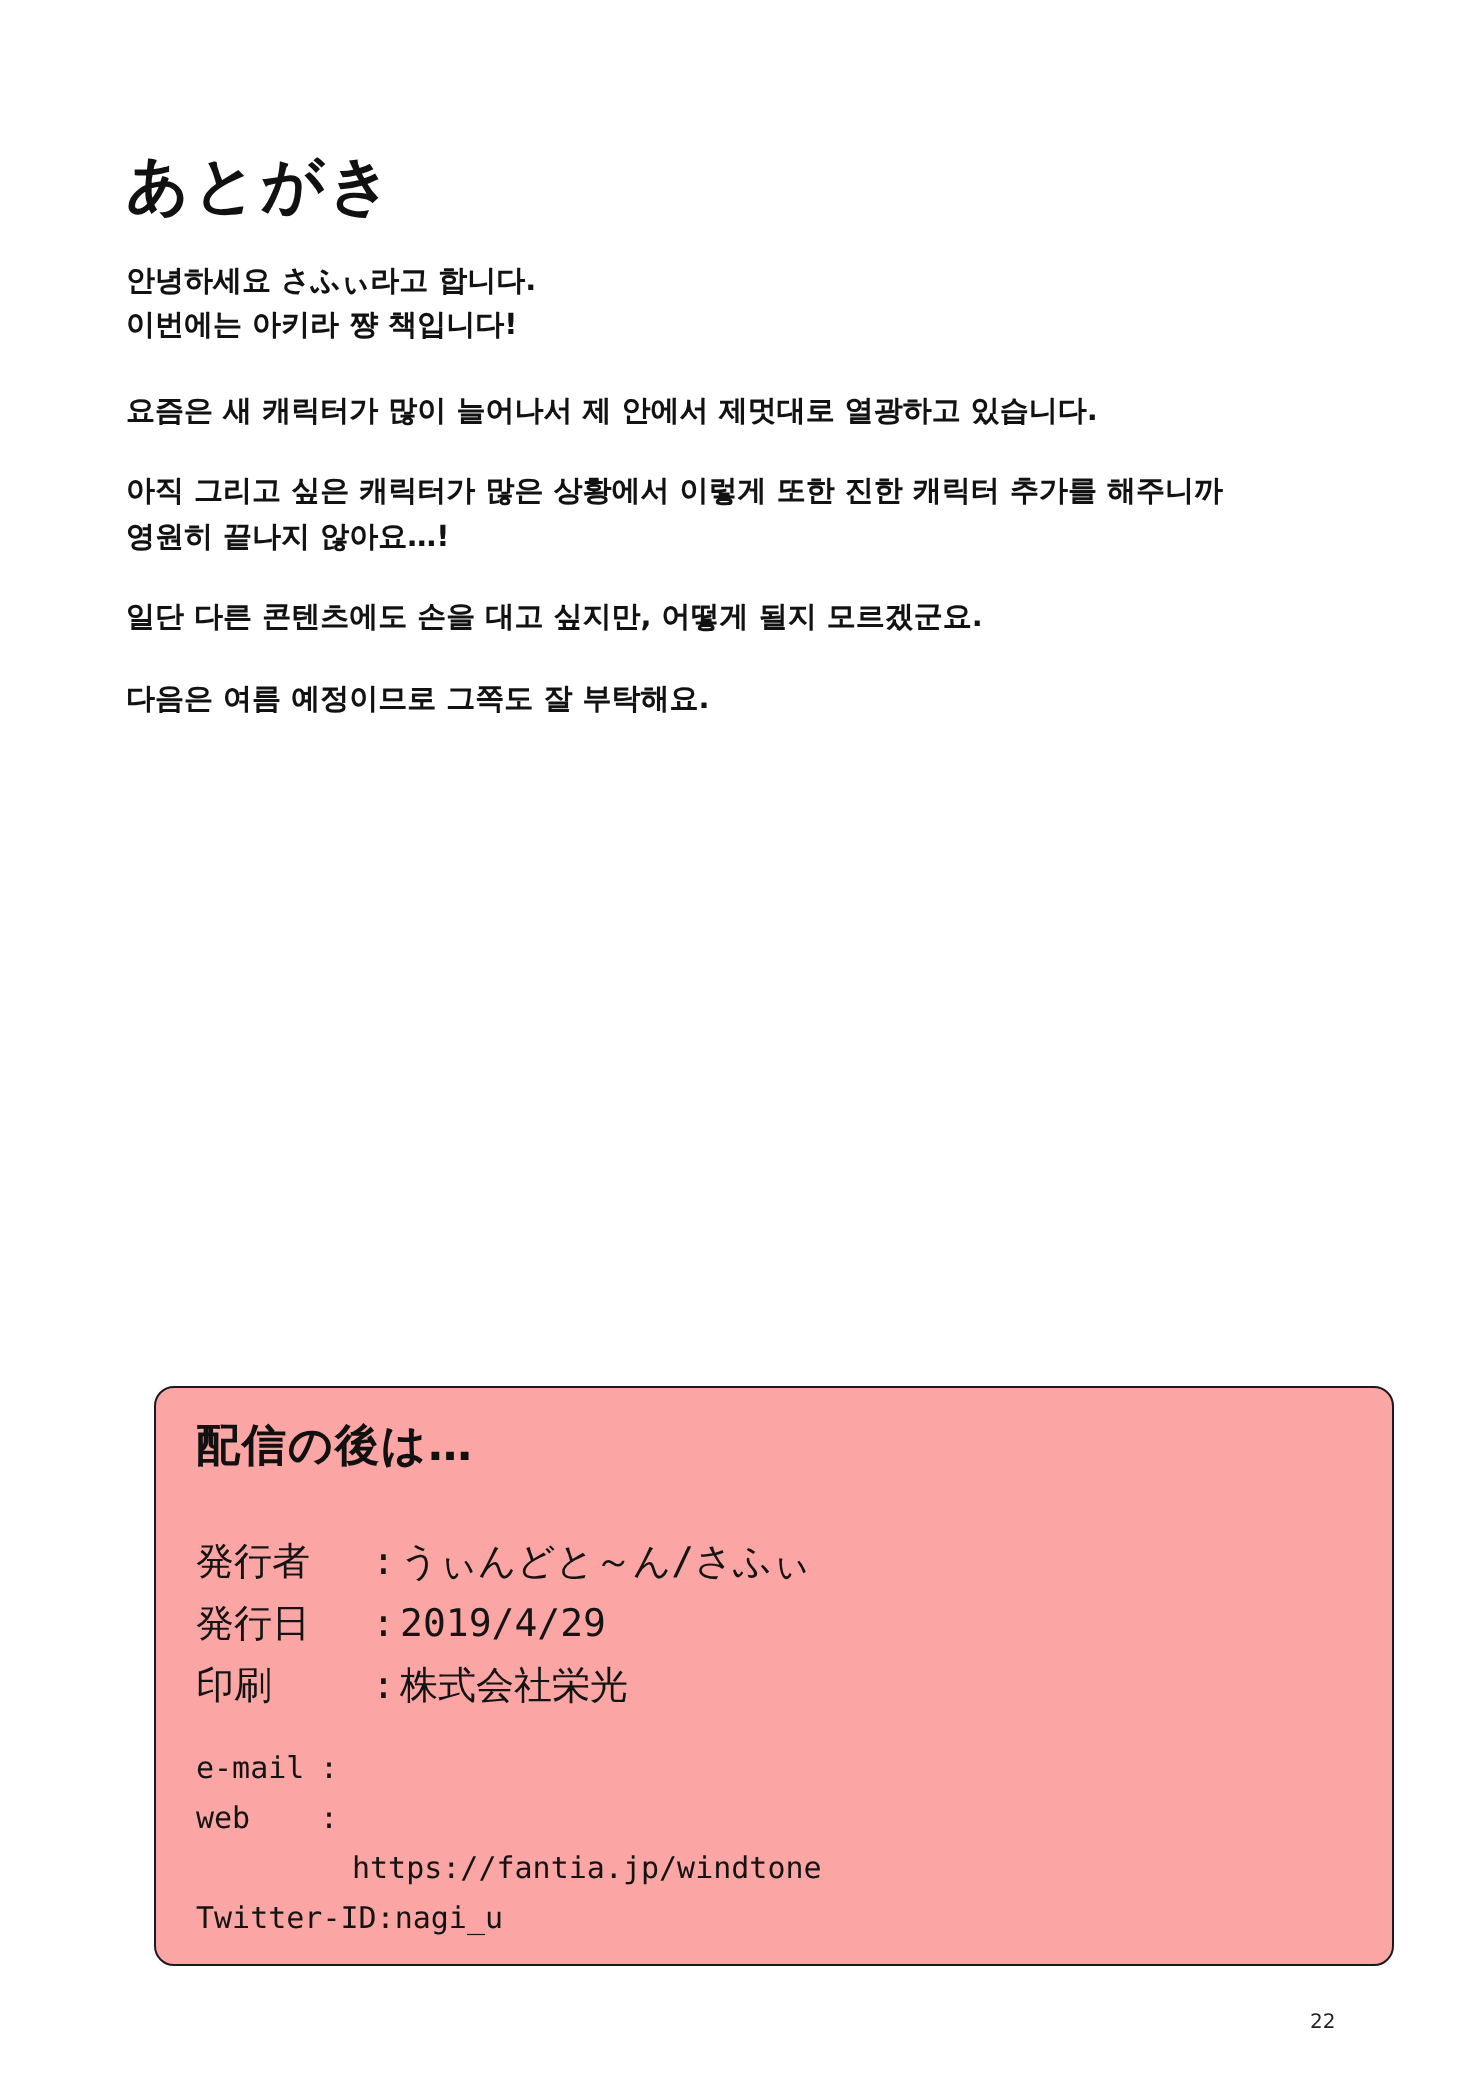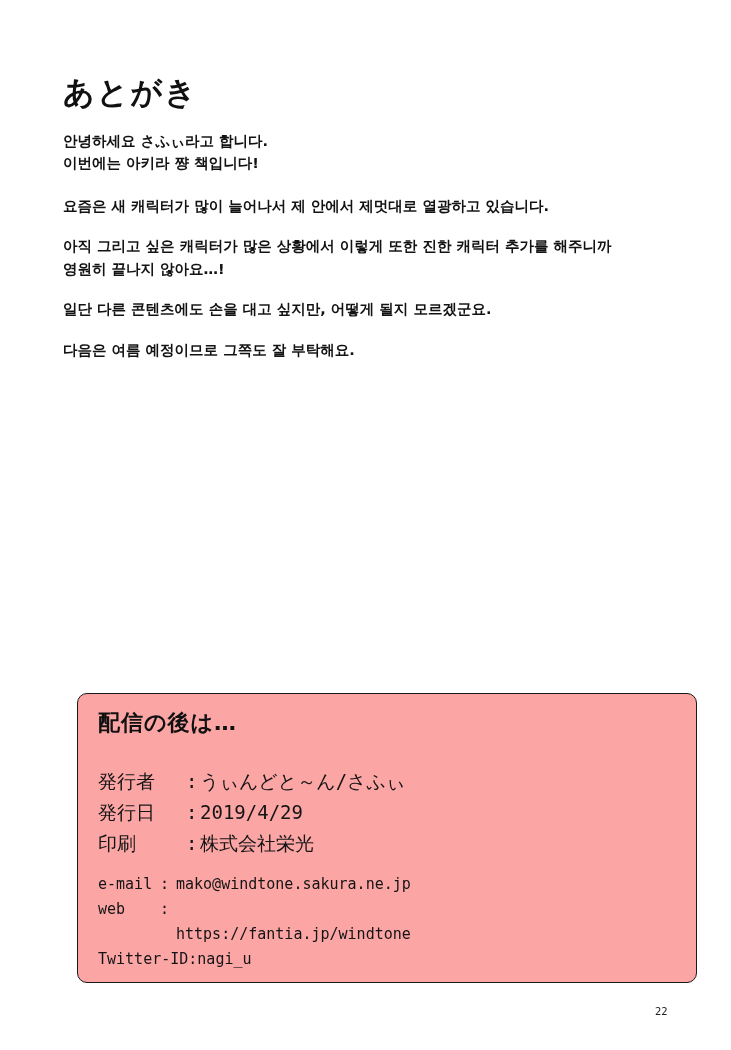--- a/index.html
+++ b/index.html
@@ -187,21 +187,20 @@
         <span class="k">印刷</span>
         <span class="sep">:</span>
         <span class="v">株式会社栄光</span>
       </div>
     </div>
 
     <div class="colophon-contact">
       <div class="crow2">
         <span class="k">e-mail</span>
         <span class="sep">:</span>
-        <span class="v">mako@windtone.sakura.ne.jp</span>
       </div>
       <div class="crow2">
         <span class="k">web</span>
         <span class="sep">:</span>
       </div>
       <div class="crow2 indented">
         <span class="k"></span>
         <span class="v">https://fantia.jp/windtone</span>
       </div>
       <div class="single-line">Twitter-ID:nagi_u</div>

